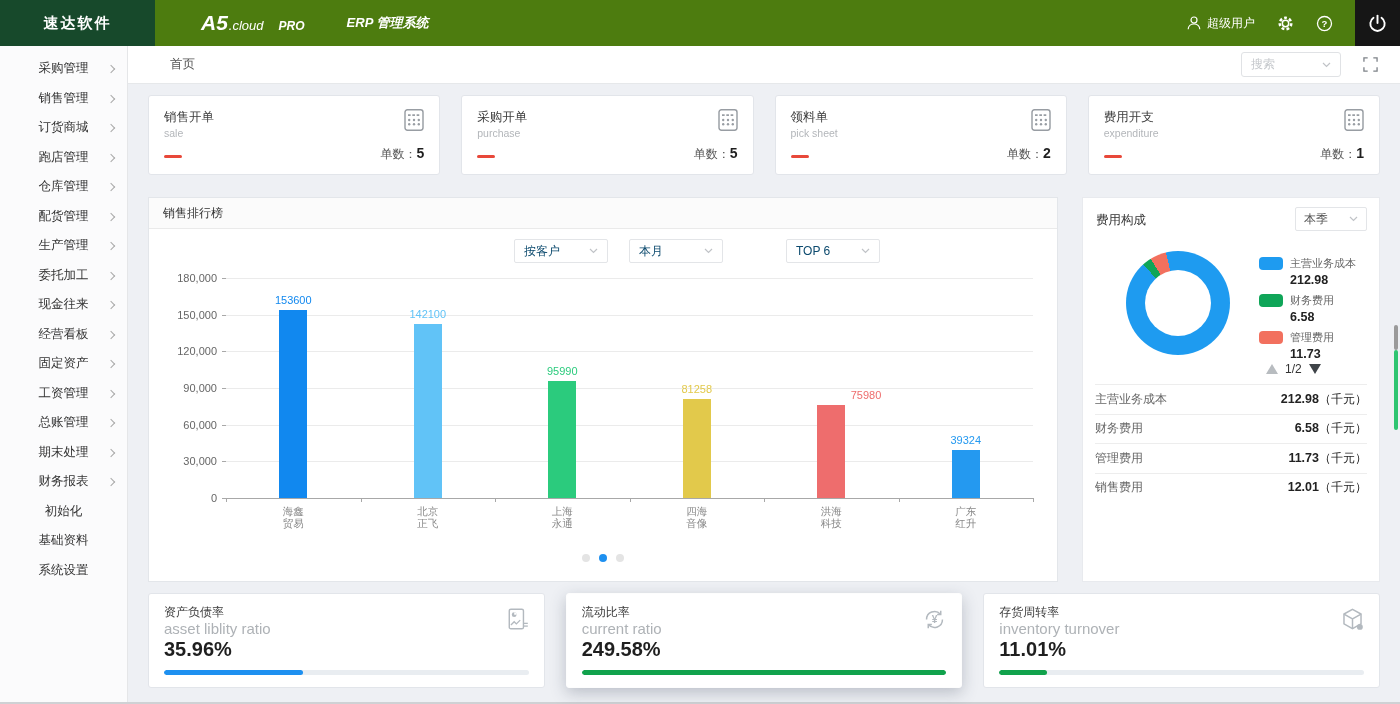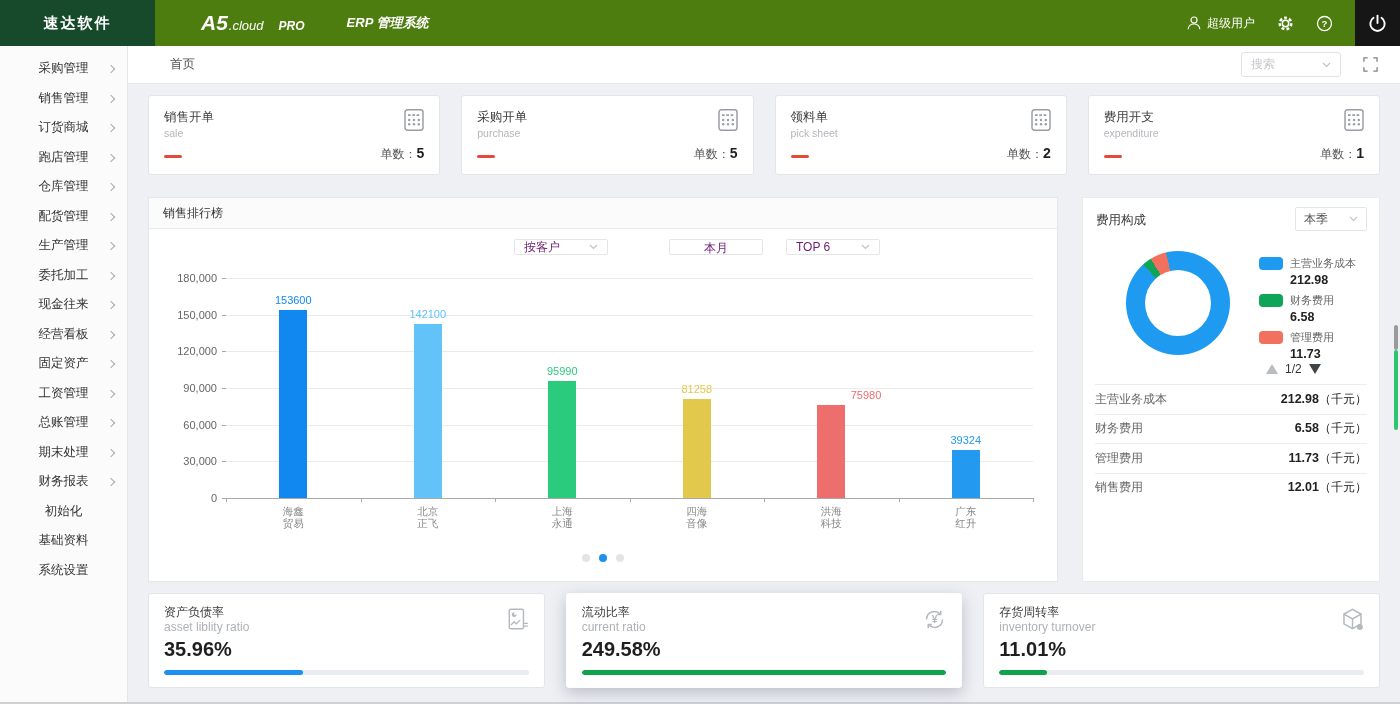--- a/index.html
+++ b/index.html
@@ -37,22 +37,22 @@
   .sc-title { position:absolute; left:15px; top:13px; font-size:12.5px; color:#3c3c3c; }
   .sc-sub { position:absolute; left:15px; top:31px; font-size:10.5px; color:#b3b6ba; }
   .sc-dash { position:absolute; left:15px; bottom:16px; width:18px; height:3px; background:#e8483a; border-radius:2px; }
   .sc-count { position:absolute; right:15px; bottom:11px; font-size:12px; color:#555; }
   .sc-count b { font-size:14px; color:#1f1f1f; }
   .calc-icon { position:absolute; right:14px; top:12px; }
 
   .panels-row { display:flex; gap:24px; margin-top:22px; }
   .sales-panel { width:910px; height:385px; background:#fff; border:1px solid #e3e6ea; position:relative; }
   .panel-head { height:31px; border-bottom:1px solid #eaeaea; background:#fbfbfb; display:flex; align-items:center; padding:0 14px; font-size:12px; color:#333; }
-  .filter-select { position:absolute; top:41px; width:94px; height:16px; border:1px solid #e3e5e8; border-radius:2px; background:#fff; display:flex; align-items:center; justify-content:space-between; padding:0 9px; font-size:12px; color:#701a75; cursor:pointer; }
-  .f1 { left:365px; } .f2 { left:520px;flex-direction:column; } .f3 { left:637px; }
+  .filter-select { position:absolute; top:41px; width:94px; height:24px; border:1px solid #e3e5e8; border-radius:2px; background:#fff; display:flex; align-items:center; justify-content:space-between; padding:0 9px; font-size:12px; color:#0c4a6e; cursor:pointer; }
+  .f1 { left:365px; } .f2 { left:480px; } .f3 { left:637px; }
 
   .chart-area { position:absolute; inset:0; }
   .ylabel { position:absolute; width:52px; text-align:right; font-size:11px; color:#666; }
   .gridline { position:absolute; left:77px; width:807px; height:1px; background:#ebebeb; }
   .axisline { position:absolute; left:77px; width:807px; height:1px; background:#a8a8a8; }
   .ytick { position:absolute; width:4px; height:1px; background:#a8a8a8; left:73px; }
   .xtick { position:absolute; width:1px; height:4px; background:#a8a8a8; }
   .bar { position:absolute; width:28px; }
   .bar-value { position:absolute; width:80px; text-align:center; font-size:11px; }
   .xlab { position:absolute; width:80px; text-align:center; font-size:10.5px; color:#888; line-height:12px; }
@@ -74,21 +74,21 @@
   .tri-up { width:0; height:0; border-left:6px solid transparent; border-right:6px solid transparent; border-bottom:10px solid #b8bcc0; cursor:pointer; }
   .tri-down { width:0; height:0; border-left:6px solid transparent; border-right:6px solid transparent; border-top:10px solid #3f4449; cursor:pointer; }
   .exp-rows { position:absolute; left:12px; right:12px; top:186px; }
   .exp-row { height:29.5px; border-top:1px solid #ededed; display:flex; align-items:center; justify-content:space-between; font-size:12px; color:#666; }
   .exp-row .val { color:#222; } .exp-row .val b { font-size:12.5px; }
 
   .ratio-row { display:flex; gap:21px; margin-top:11px; }
   .ratio-card { flex:1; height:95px; background:#fff; border:1px solid #e2e5ea; border-radius:3px; position:relative; }
   .ratio-card.elevated { box-shadow:0 5px 16px rgba(55,65,85,.28); border-color:#fdfdfd; z-index:2; }
   .rc-title { position:absolute; left:15px; top:10px; font-size:12px; color:#3c3c3c; }
-  .rc-sub { position:absolute; left:15px; top:26px; font-size:12px; color:#aeb2b6; }
+  .rc-sub { position:absolute; left:15px; top:26px; font-size:15px; color:#aeb2b6; }
   .rc-icon { position:absolute; right:14px; top:13px; }
   .rc-value { position:absolute; left:15px; top:44px; font-size:20px; font-weight:bold; color:#1f1f1f; }
   .rc-bar { position:absolute; left:15px; right:15px; bottom:12px; height:5px; border-radius:3px; background:#e9edf1; overflow:hidden; }
   .rc-fill { height:100%; border-radius:3px; }
 
   .scroll-thumb-gray { position:absolute; right:2px; top:325px; width:4px; height:25px; background:#9a9a9a; border-radius:2px; z-index:9; }
   .scroll-thumb-green { position:absolute; right:2px; top:350px; width:4px; height:80px; background:#2ec571; border-radius:2px; z-index:9; }
   .page-bottom-line { position:absolute; left:0; right:0; bottom:0; height:2px; background:#cfd1d4; }
 </style>
 </head>

